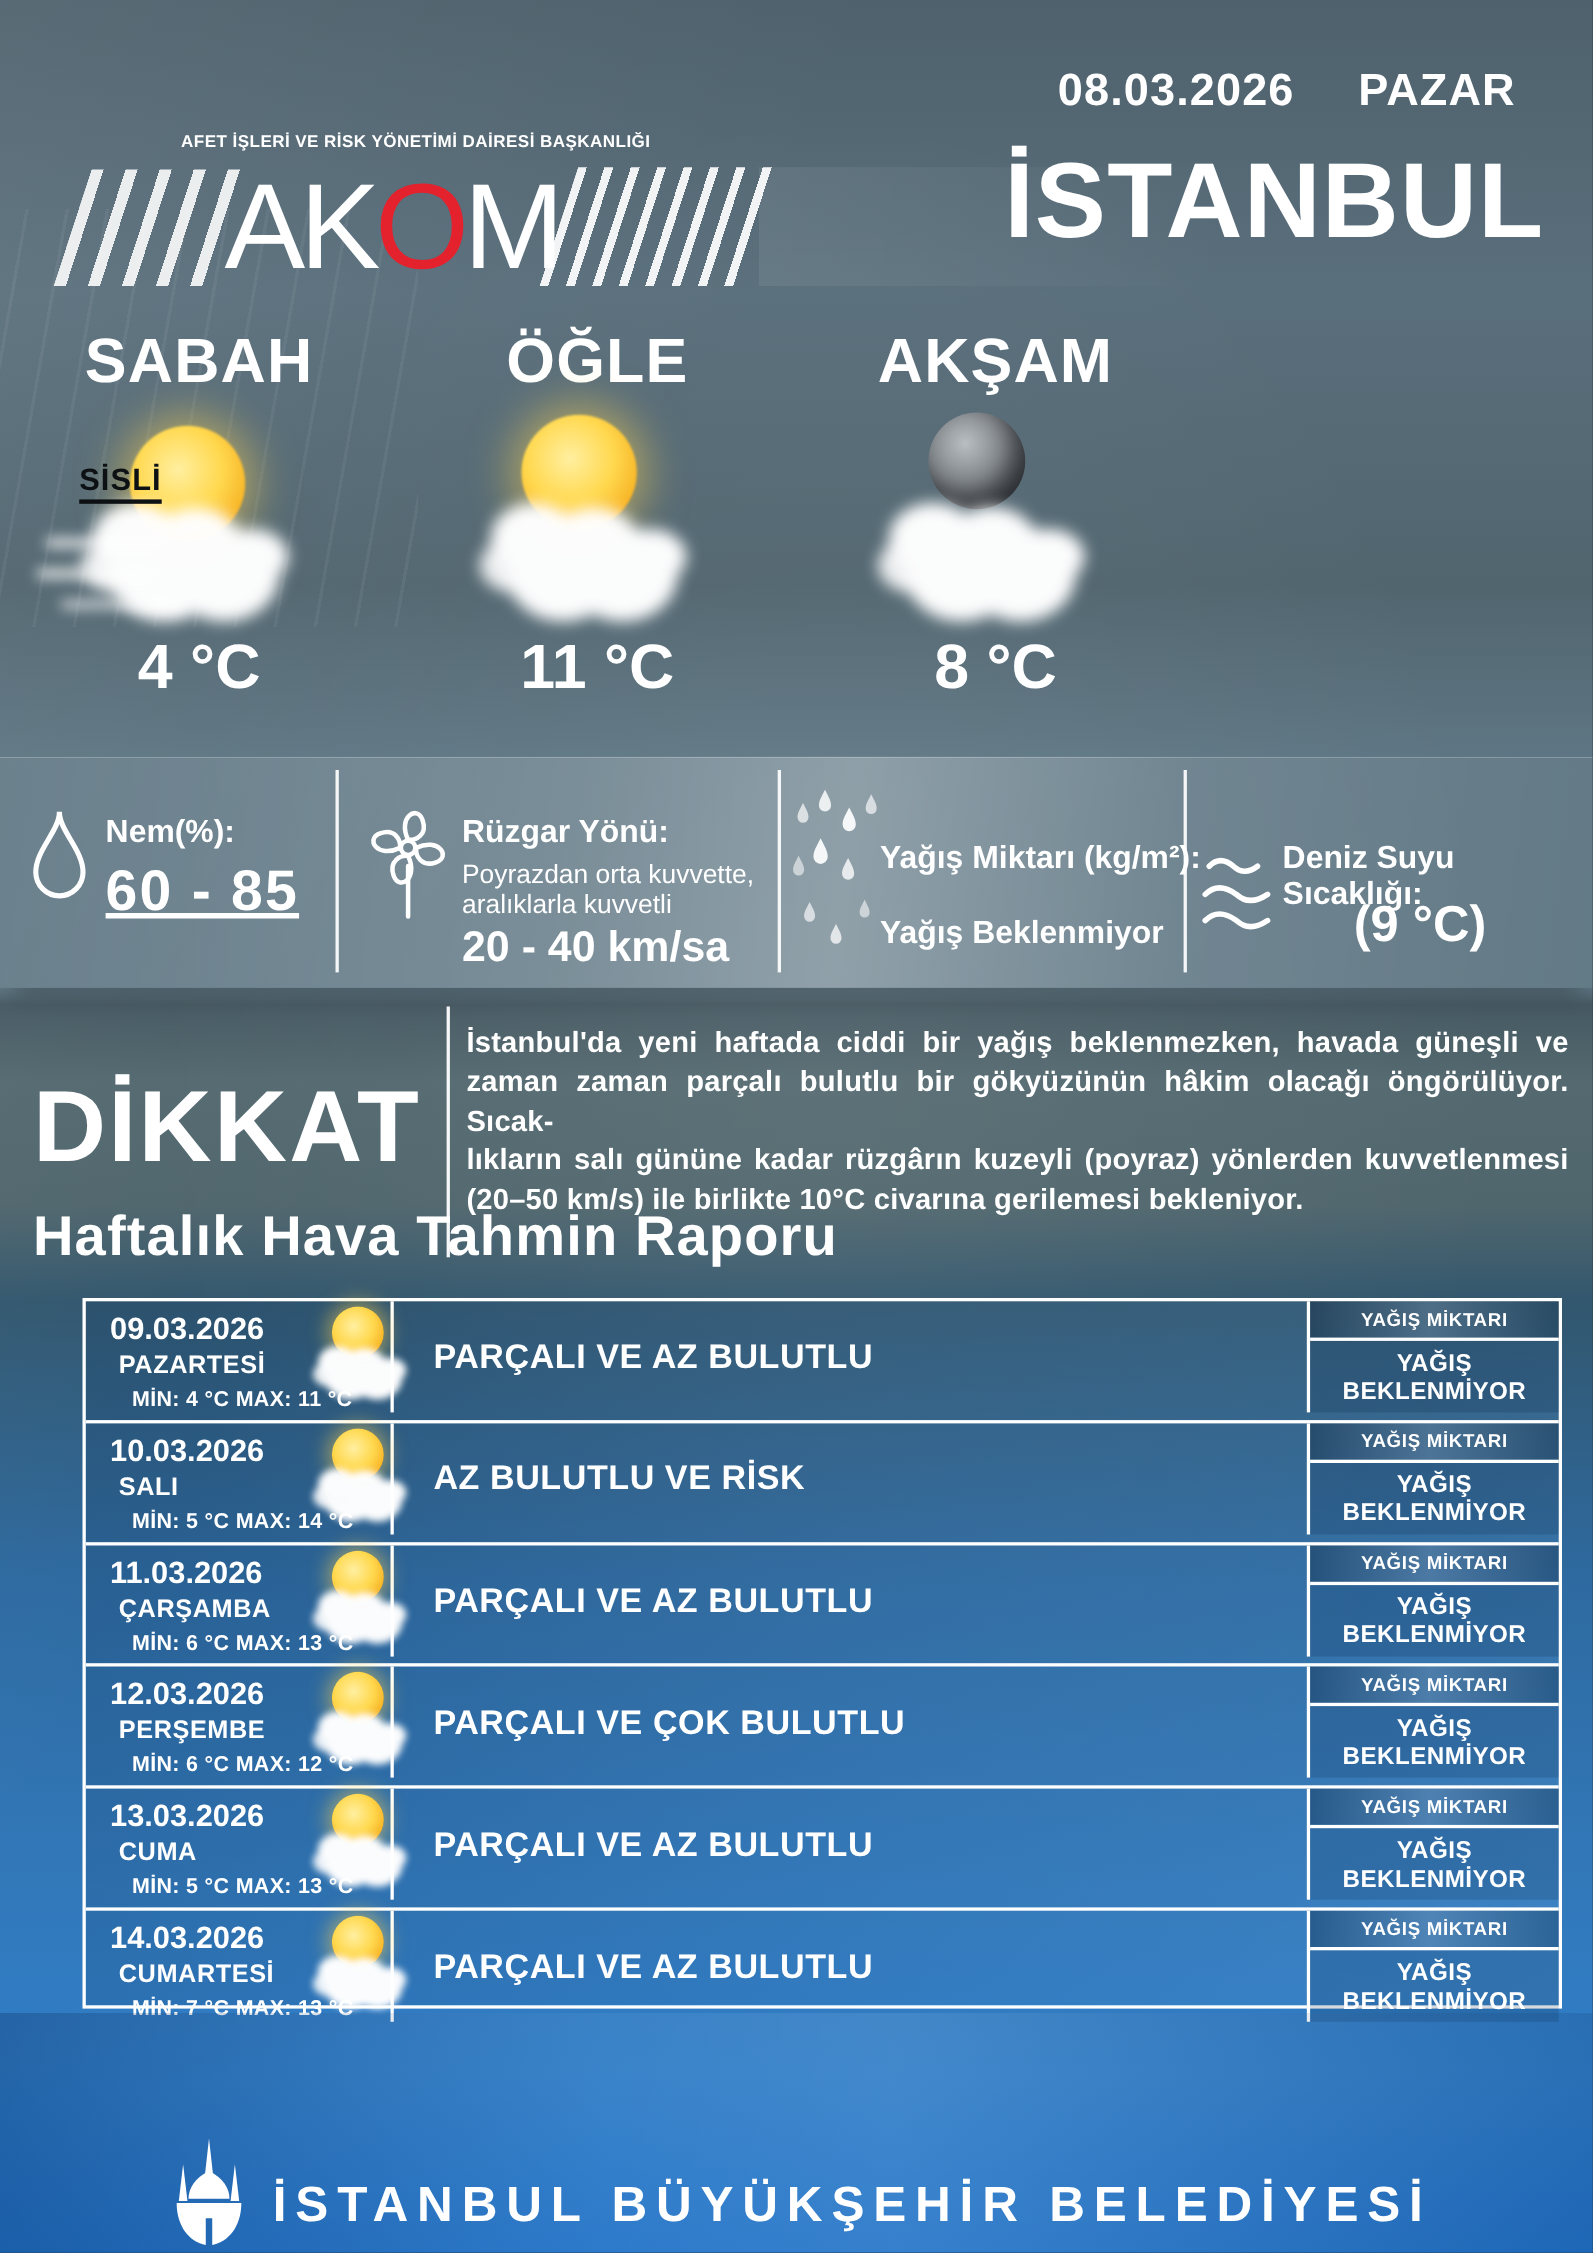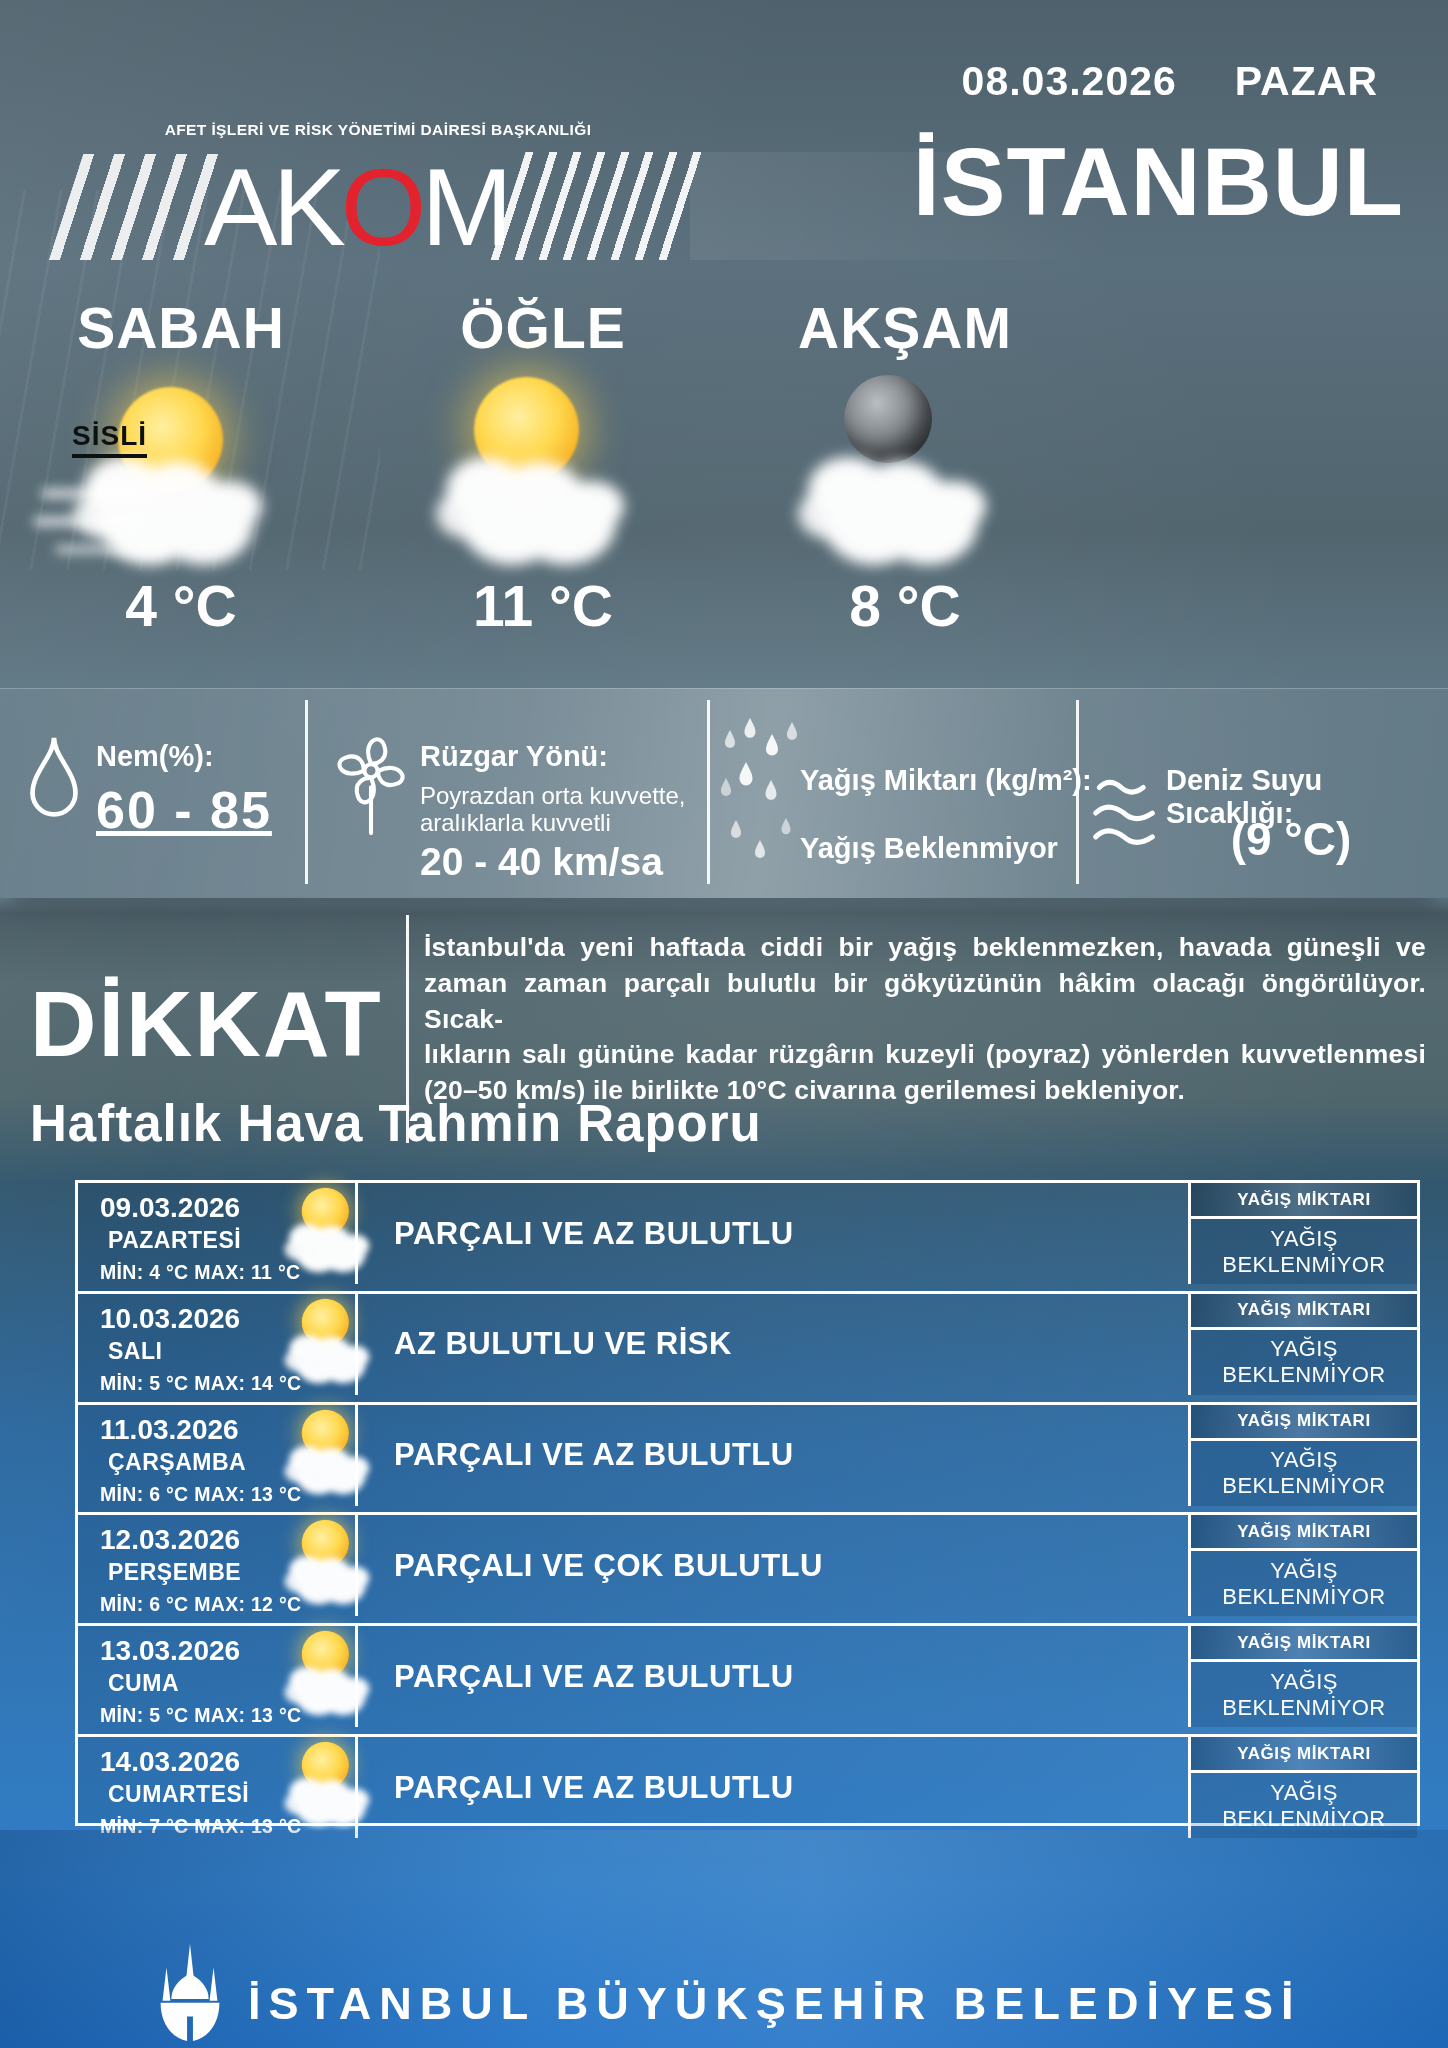--- a/index.html
+++ b/index.html
@@ -95,29 +95,29 @@
   
   .weekly-title{position:absolute; left:30px; top:1094px; font-size:51px; font-weight:700; letter-spacing:1px;}
   .weekly-table{position:absolute; left:75px; top:1180px; width:1345px; height:646px;
     display:flex; flex-direction:column; border:3px solid #fff; box-sizing:border-box;
     background:linear-gradient(115deg, rgba(20,60,100,.25), rgba(50,110,170,.12) 55%, rgba(110,170,220,.18) 100%);gap:22px;}
   .wrow{flex:1; display:grid; grid-template-columns:280px 1fr 229px; border-top:3px solid #fff; min-height:0;}
   .wrow:first-child{border-top:none;}
   .cdate{border-right:3px solid #fff; position:relative; padding:9px 0 0 22px; overflow:visible;}
   .cdate .rdate{font-size:28px; font-weight:700;}
   .cdate .rday{font-size:23px; font-weight:700; margin:3px 0 0 8px; letter-spacing:.5px;}
-  .cdate .rminmax{font-size:19.5px; font-weight:700; margin-top:7px; letter-spacing:.3px;}
+  .cdate .rminmax{font-size:19.5px; font-weight:700; margin-top:7px; letter-spacing:.3px;margin-left:20px;}
   .cdesc{display:flex; align-items:center; padding-left:36px;
     font-size:31px; font-weight:800; letter-spacing:.5px;}
   .cprecip{border-left:3px solid #fff; display:flex; flex-direction:column; background:rgba(0,25,55,.16);}
   .phead{height:33px; border-bottom:3px solid #fff; display:flex; align-items:center; justify-content:center;
     font-size:17px; font-weight:800; letter-spacing:.6px;
     background:linear-gradient(90deg, rgba(0,0,0,.16), rgba(255,255,255,.15) 48%, rgba(0,0,0,.12));}
   .pval{flex:1; display:flex; align-items:center; justify-content:center; text-align:center;
-    font-size:22px; font-weight:400; line-height:1.18; letter-spacing:.4px; padding:0 8px;}
+    font-size:22px; font-weight:700; line-height:1.18; letter-spacing:.4px; padding:0 8px;}
 
   
   .footer-vignette{position:absolute; left:0; top:1830px; width:1448px; height:218px; pointer-events:none;
     background:linear-gradient(90deg, rgba(8,40,90,.28), rgba(255,255,255,.05) 38%, rgba(255,255,255,.09) 56%, rgba(8,40,90,.16) 100%);}
   .ibb-logo{position:absolute; left:150px; top:1944px; width:80px; height:98px;}
   .footer-text{position:absolute; left:248px; top:1978px; font-size:45px; font-weight:800; letter-spacing:8px;}
 </style>
 </head>
 <body>
 

